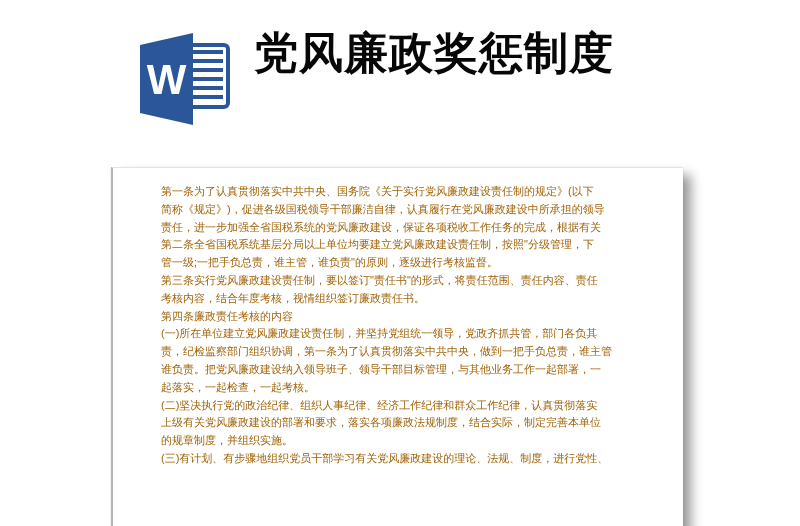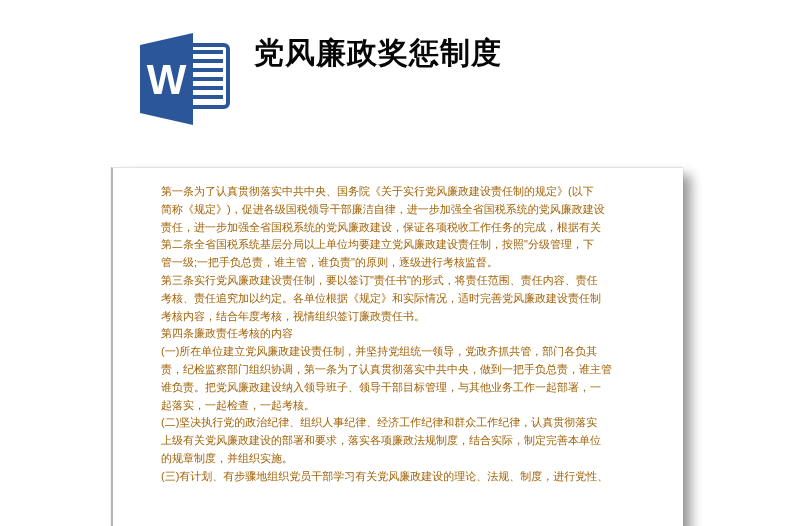--- a/index.html
+++ b/index.html
@@ -38,21 +38,21 @@
   .icon-letter {
     color:#ffffff;
     font-weight:700;
     font-size:42px;
     line-height:1;
     transform:translateY(1px);
   }
   .doc-title {
     position:absolute; left:254px; top:29px;
     font-weight:700;
-    font-size:30px;
+    font-size:44px;
     line-height:48px;
     letter-spacing:1px;
     color:#070707;
     white-space:nowrap;
   }
 
   
   .doc-page {
     position:absolute; left:111px; top:167px;
     width:572px; height:470px;
@@ -87,26 +87,25 @@
     </div>
   </div>
   <div class="doc-title">
     <div>党风廉政奖惩制度</div>
   </div>
 </header>
 
 <div class="doc-page">
   <div class="doc-text">
     <div class="doc-line">第一条为了认真贯彻落实中共中央、国务院《关于实行党风廉政建设责任制的规定》(以下</div>
-    <div class="doc-line">简称《规定》)，促进各级国税领导干部廉洁自律，进一步加强全省国税系统的党风廉政建设</div>
+    <div class="doc-line">简称《规定》)，促进各级国税领导干部廉洁自律，认真履行在党风廉政建设中所承担的领导</div>
     <div class="doc-line">责任，进一步加强全省国税系统的党风廉政建设，保证各项税收工作任务的完成，根据有关</div>
     <div class="doc-line">第二条全省国税系统基层分局以上单位均要建立党风廉政建设责任制，按照"分级管理，下</div>
     <div class="doc-line">管一级;一把手负总责，谁主管，谁负责"的原则，逐级进行考核监督。</div>
     <div class="doc-line">第三条实行党风廉政建设责任制，要以签订"责任书"的形式，将责任范围、责任内容、责任</div>
-    <div class="doc-line">考核、责任追究加以约定。各单位根据《规定》和实际情况，适时完善党风廉政建设责任制</div>
     <div class="doc-line">考核内容，结合年度考核，视情组织签订廉政责任书。</div>
     <div class="doc-line">第四条廉政责任考核的内容</div>
     <div class="doc-line">(一)所在单位建立党风廉政建设责任制，并坚持党组统一领导，党政齐抓共管，部门各负其</div>
     <div class="doc-line">责，纪检监察部门组织协调，第一条为了认真贯彻落实中共中央，做到一把手负总责，谁主管</div>
     <div class="doc-line">谁负责。把党风廉政建设纳入领导班子、领导干部目标管理，与其他业务工作一起部署，一</div>
     <div class="doc-line">起落实，一起检查，一起考核。</div>
     <div class="doc-line">(二)坚决执行党的政治纪律、组织人事纪律、经济工作纪律和群众工作纪律，认真贯彻落实</div>
     <div class="doc-line">上级有关党风廉政建设的部署和要求，落实各项廉政法规制度，结合实际，制定完善本单位</div>
     <div class="doc-line">的规章制度，并组织实施。</div>
     <div class="doc-line">(三)有计划、有步骤地组织党员干部学习有关党风廉政建设的理论、法规、制度，进行党性、</div>

